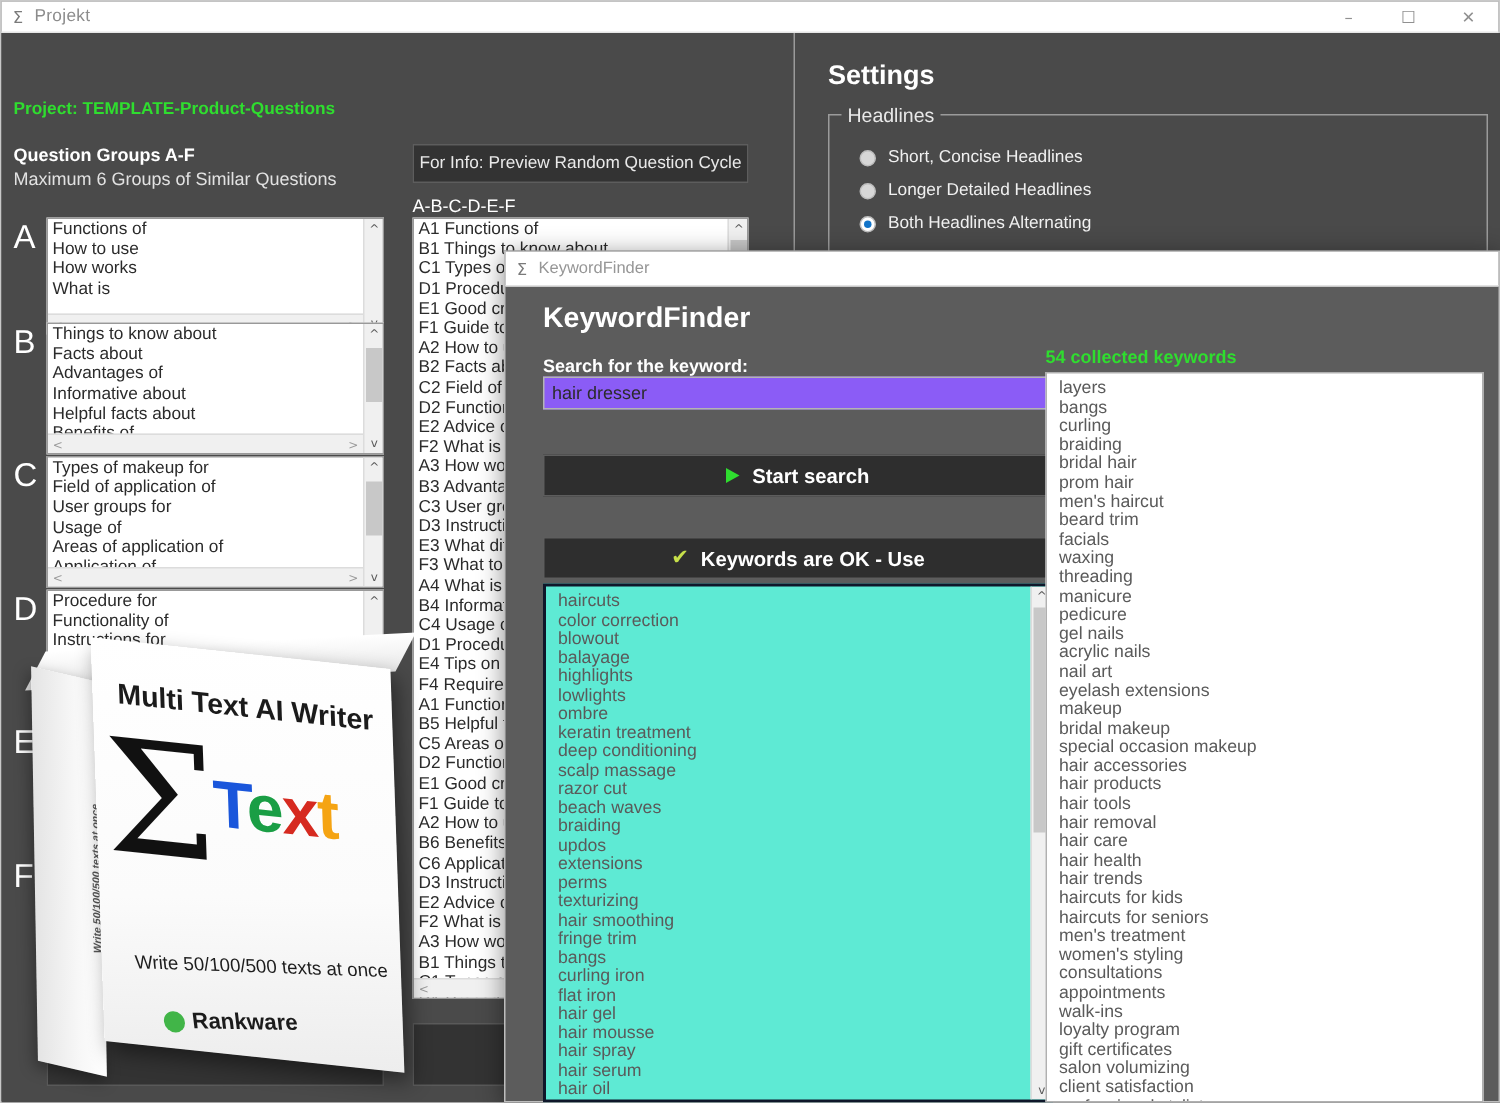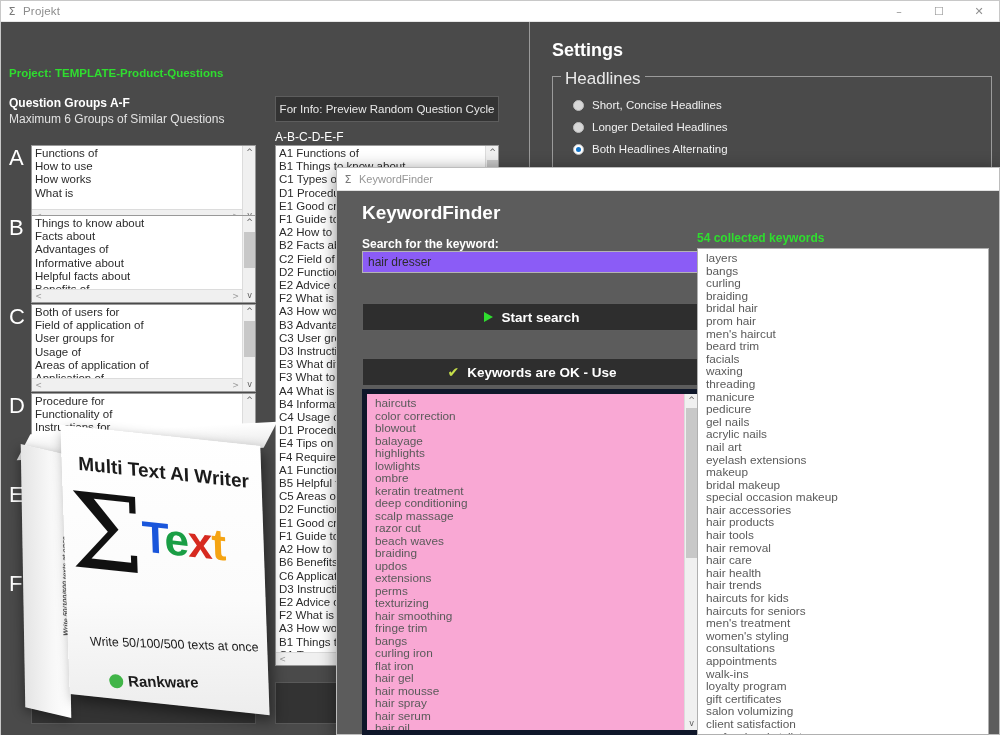--- a/index.html
+++ b/index.html
@@ -193,21 +193,21 @@
   }
   .groupbox {
     position: absolute; left: 22px; top: 54px;
     width: 440px; height: 100px;
     border: 1px solid #9b9b9b;
   }
   .groupbox-legend {
     position: absolute; left: 8px; top: -8px;
     background: #4a4a4a;
     padding: 0 4px;
-    font-size: 17px; color: #e9e9e9;
+    font-size: 13px; color: #e9e9e9;
   }
   .radio-row {
     position: absolute; left: 20px;
     display: flex; align-items: center; gap: 8px;
     font-size: 11.5px; color: #f0f0f0;
     cursor: pointer;
   }
   .radio {
     width: 11px; height: 11px; border-radius: 50%;
     background: #d7d7d7;
@@ -369,21 +369,21 @@
     display: flex; align-items: center; justify-content: center;
     gap: 8px; cursor: pointer;
   }
   .check-mark {
     color: #c7e04a; font-size: 14px;
     font-family: "DejaVu Sans", sans-serif;
   }
   .kf-results {
     position: absolute; left: 25px; top: 221px;
     width: 340px; height: 346px;
-    background: #f9a8d4; border: 5px solid #0f172a;
+    background: #5eead4; border: 2px solid #0f172a;
     overflow: hidden;
   }
   .kf-count {
     position: absolute; left: 360px; top: 63px;
     font-size: 12px; font-weight: bold; color: #2fdd2f;
   }
   .kf-collected {
     position: absolute; left: 360px; top: 80px;
     width: 292px; height: 487px;
     background: #ffffff; border: 1px solid #b0b0b0;
@@ -461,21 +461,21 @@
             <div class="arr lf">&lt;</div>
             <div class="arr rt">&gt;</div>
           </div>
         </div>
       </div>
 
       <div class="group-row" style="top:282px;">
         <div class="group-letter">C</div>
         <div class="listbox" style="left:30px; top:0; width:225px; height:88px;">
           <div class="lb-items">
-            <div class="lb-item">Both of users for</div>
+            <div class="lb-item">Types of makeup for</div>
             <div class="lb-item">Field of application of</div>
             <div class="lb-item">User groups for</div>
             <div class="lb-item">Usage of</div>
             <div class="lb-item">Areas of application of</div>
             <div class="lb-item">Application of</div>
           </div>
           <div class="vscroll">
             <div class="arr up">^</div>
             <div class="thumb" style="top:16px; height:36px;"></div>
             <div class="arr dn">v</div>

